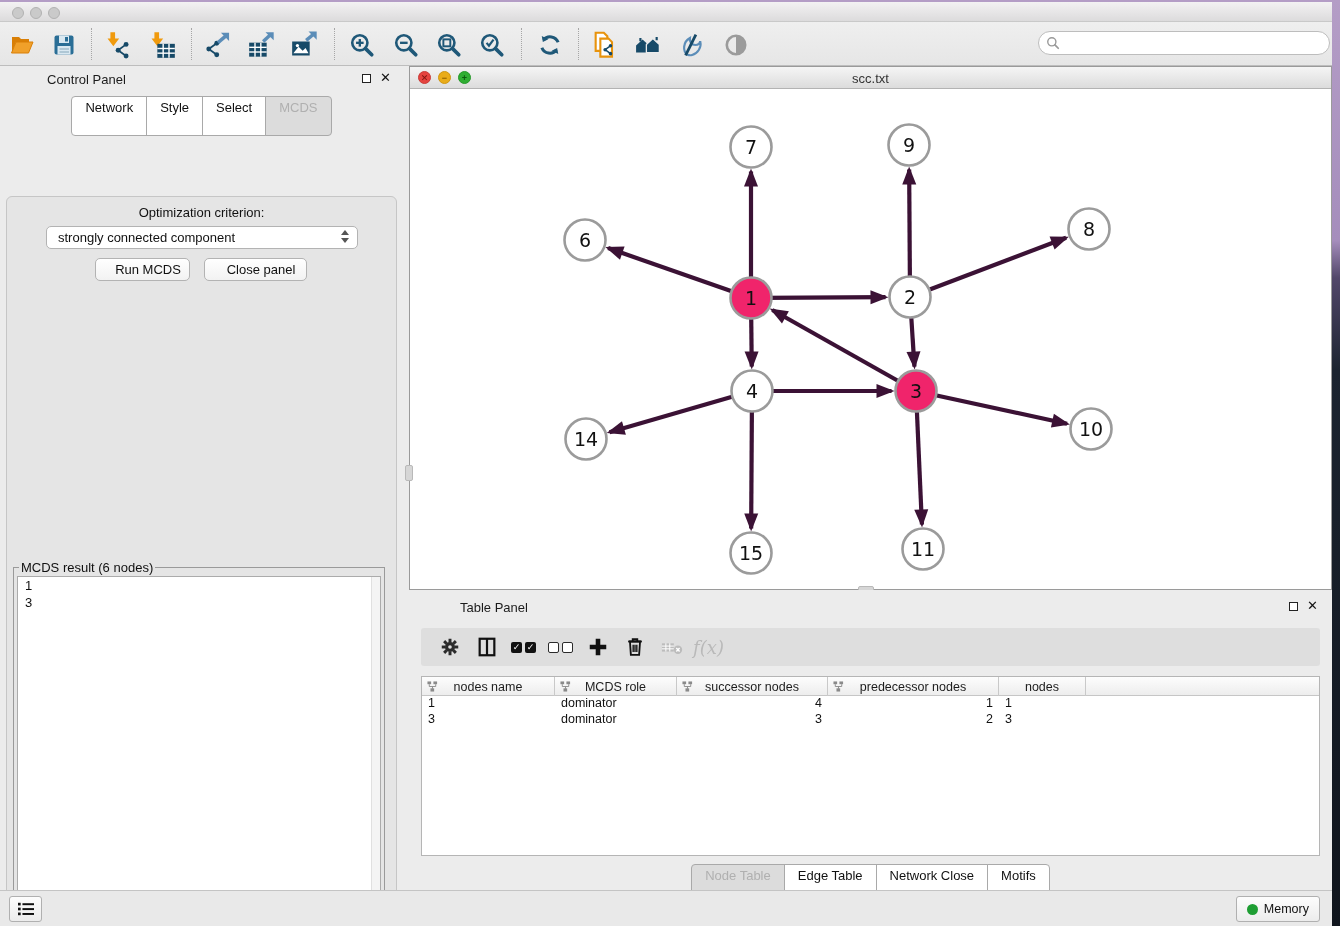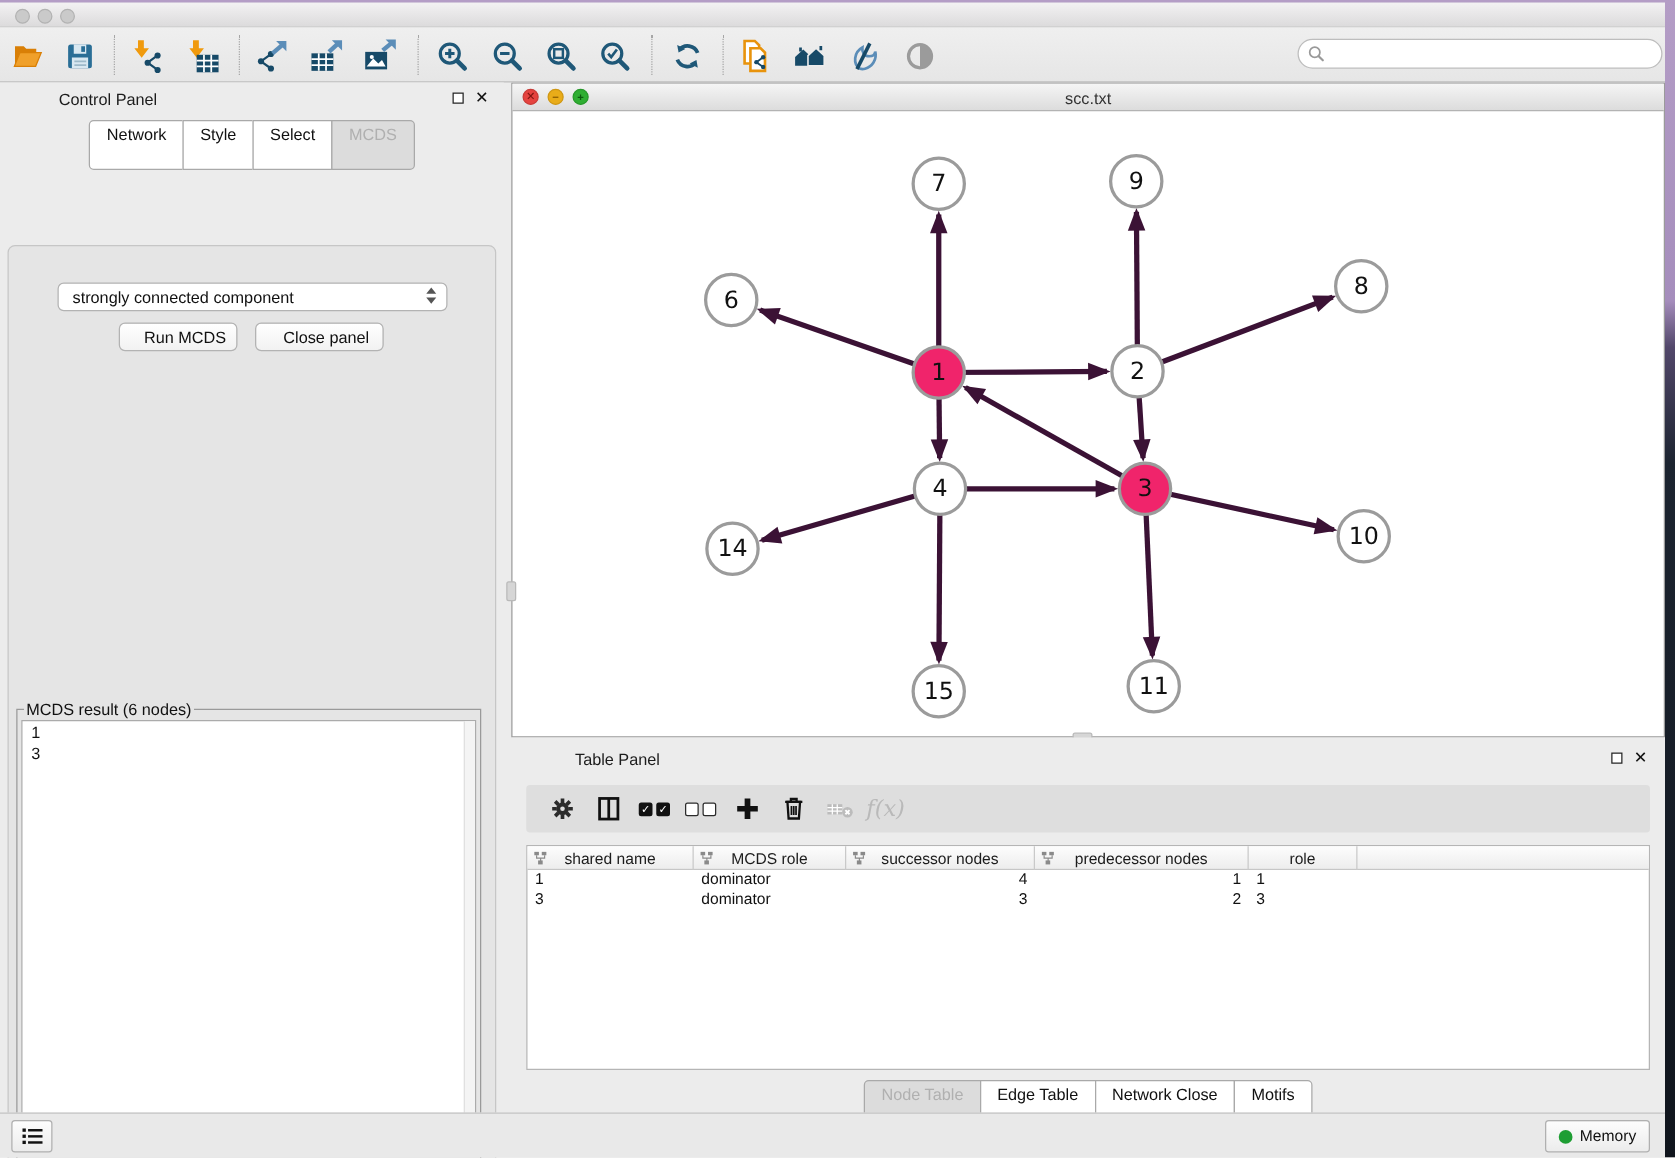--- a/index.html
+++ b/index.html
@@ -291,20 +291,21 @@
         </span>
       </div>
       <div class="tabs-row cp-tabs" style="position:absolute; top:30px;">
         <span class="tab">Network</span>
         <span class="tab">Style</span>
         <span class="tab">Select</span>
         <span class="tab active">MCDS</span>
       </div>
 
       <div class="cp-body">
+        <div class="opt-label">Optimization criterion:</div>
         <div class="dropdown">
           <span>strongly connected component</span>
           <span class="stepper">
               <span class="tri-up"></span>
               <span class="tri-dn"></span>
             </span>
         </div>
         <button class="cp-btn" style="left:88px; width:95px;">Run MCDS</button>
         <button class="cp-btn" style="left:197px; width:103px;">Close panel</button>
 
@@ -455,21 +456,21 @@
         <div class="thead">
           <div class="th c0">
             <svg class="tree-ico" width="11" height="11" viewBox="0 0 12 12">
                 <g fill="#8a8a8a">
                   <rect x="0.5" y="0.5" width="4" height="3"></rect>
                   <rect x="7" y="0.5" width="4" height="3"></rect>
                   <rect x="3.8" y="8" width="4" height="3.5"></rect>
                 </g>
                 <path d="M2.5 3.5v2.5h7V3.5M6 6v2.5" stroke="#8a8a8a" fill="none"></path>
               </svg>
-            <span>shared name</span>
+            <span>nodes name</span>
           </div>
           <div class="th c1">
             <svg class="tree-ico" width="11" height="11" viewBox="0 0 12 12">
                 <g fill="#8a8a8a">
                   <rect x="0.5" y="0.5" width="4" height="3"></rect>
                   <rect x="7" y="0.5" width="4" height="3"></rect>
                   <rect x="3.8" y="8" width="4" height="3.5"></rect>
                 </g>
                 <path d="M2.5 3.5v2.5h7V3.5M6 6v2.5" stroke="#8a8a8a" fill="none"></path>
               </svg>
@@ -491,21 +492,21 @@
                 <g fill="#8a8a8a">
                   <rect x="0.5" y="0.5" width="4" height="3"></rect>
                   <rect x="7" y="0.5" width="4" height="3"></rect>
                   <rect x="3.8" y="8" width="4" height="3.5"></rect>
                 </g>
                 <path d="M2.5 3.5v2.5h7V3.5M6 6v2.5" stroke="#8a8a8a" fill="none"></path>
               </svg>
             <span>predecessor nodes</span>
           </div>
           <div class="th c4">
-            <span>role</span>
+            <span>nodes</span>
           </div>
         </div>
         <div class="trow">
           <span class="td al c0">1</span>
           <span class="td al c1">dominator</span>
           <span class="td ar c2">4</span>
           <span class="td ar c3">1</span>
           <span class="td al c4">1</span>
         </div>
         <div class="trow">

